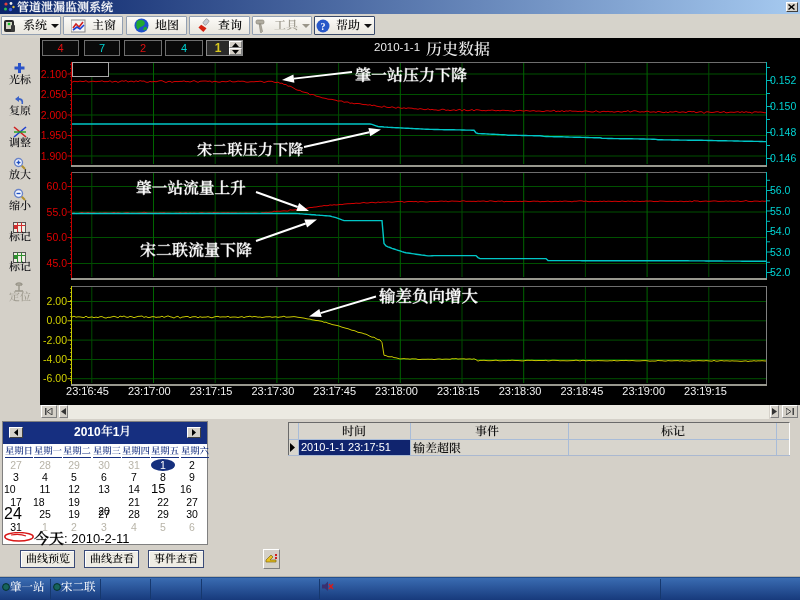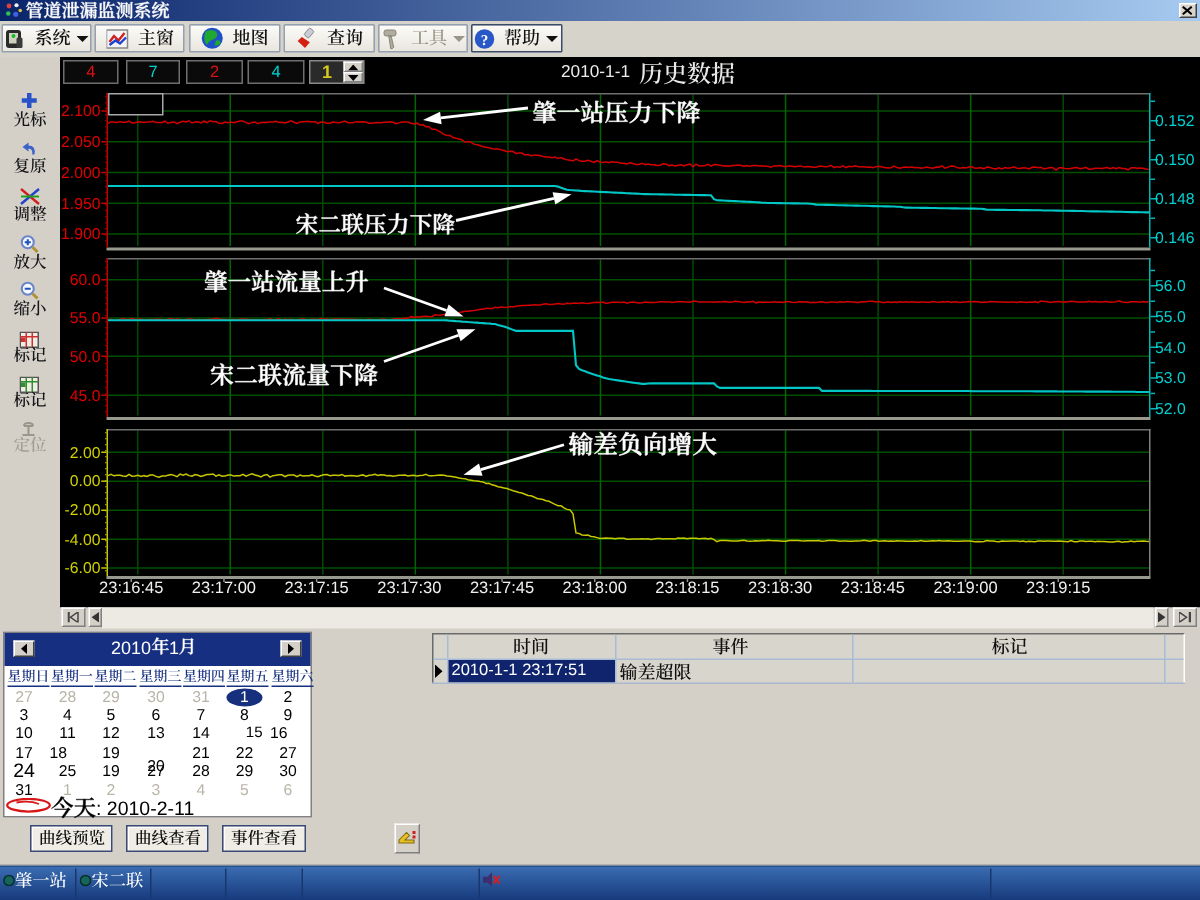--- a/index.html
+++ b/index.html
@@ -610,21 +610,21 @@
 <div class="ab" style="left:9px;top:427px;width:14px;height:11px;background:#d4d0c8;border:1px solid #404040;border-top-color:#fff;border-left-color:#fff;display:flex;align-items:center;justify-content:center">
       <svg width="4" height="7">
         <polygon points="4,0 4,7 0,3.5" fill="#000"></polygon>
       </svg>
     </div>
 <div class="ab" style="left:187px;top:427px;width:14px;height:11px;background:#d4d0c8;border:1px solid #404040;border-top-color:#fff;border-left-color:#fff;display:flex;align-items:center;justify-content:center">
       <svg width="4" height="7">
         <polygon points="0,0 0,7 4,3.5" fill="#000"></polygon>
       </svg>
     </div>
-<div class="ab" style="left:74px;top:425px;color:#fff;font-size:12px;font-weight:normal;display:flex">
+<div class="ab" style="left:74px;top:425px;color:#fff;font-size:12px;font-weight:bold;display:flex">
       <span style="line-height:15px">2010</span>
       <svg width="12" height="14" style="overflow:visible;display:block" fill="#ffffff" stroke="#ffffff" stroke-width="6.0">
         <use href="#g5e74" transform="translate(0.00,10.32) scale(0.0480,-0.0480)"></use>
       </svg>
       <span style="line-height:15px">1</span>
       <svg width="12" height="14" style="overflow:visible;display:block" fill="#ffffff" stroke="#ffffff" stroke-width="6.0">
         <use href="#g6708" transform="translate(0.00,10.32) scale(0.0480,-0.0480)"></use>
       </svg>
     </div>
 <div class="ab" style="left:4.8px;top:446px;border-bottom:1px solid #163080;padding-bottom:0px">
@@ -684,35 +684,35 @@
 <div class="ab" style="left:151px;top:458.5px;width:24px;height:12px;background:#16307e;border-radius:50%"></div>
 <div class="ab" style="left:151px;top:458.5px;width:24px;color:#fff;line-height:12px;text-align:center;font-size:10.5px">1</div>
 <div class="ab" style="left:180px;top:458.5px;width:24px;color:#000;line-height:12px;text-align:center;font-size:10.5px">2</div>
 <div class="ab" style="left:4px;top:470.9px;width:24px;color:#000;line-height:12px;text-align:center;font-size:10.5px">3</div>
 <div class="ab" style="left:33px;top:470.9px;width:24px;color:#000;line-height:12px;text-align:center;font-size:10.5px">4</div>
 <div class="ab" style="left:62px;top:470.9px;width:24px;color:#000;line-height:12px;text-align:center;font-size:10.5px">5</div>
 <div class="ab" style="left:92px;top:470.9px;width:24px;color:#000;line-height:12px;text-align:center;font-size:10.5px">6</div>
 <div class="ab" style="left:122px;top:470.9px;width:24px;color:#000;line-height:12px;text-align:center;font-size:10.5px">7</div>
 <div class="ab" style="left:151px;top:470.9px;width:24px;color:#000;line-height:12px;text-align:center;font-size:10.5px">8</div>
 <div class="ab" style="left:180px;top:470.9px;width:24px;color:#000;line-height:12px;text-align:center;font-size:10.5px">9</div>
-<div class="ab" style="left:4px;top:483.3px;width:24px;color:#000;line-height:12px;text-align:center;font-size:10.5px">10</div>
+<div class="ab" style="left:4px;top:483.3px;width:24px;color:#000;line-height:12px;font-size:10.5px">10</div>
 <div class="ab" style="left:33px;top:483.3px;width:24px;color:#000;line-height:12px;text-align:center;font-size:10.5px">11</div>
 <div class="ab" style="left:62px;top:483.3px;width:24px;color:#000;line-height:12px;text-align:center;font-size:10.5px">12</div>
 <div class="ab" style="left:92px;top:483.3px;width:24px;color:#000;line-height:12px;text-align:center;font-size:10.5px">13</div>
 <div class="ab" style="left:122px;top:483.3px;width:24px;color:#000;line-height:12px;text-align:center;font-size:10.5px">14</div>
-<div class="ab" style="left:151px;top:483.3px;width:24px;color:#000;line-height:12px;text-align:right;font-size:10px">15</div>
+<div class="ab" style="left:151px;top:483.3px;width:24px;color:#000;line-height:12px;text-align:left;font-size:13px">15</div>
 <div class="ab" style="left:180px;top:483.3px;width:24px;color:#000;line-height:12px;font-size:10.5px">16</div>
 <div class="ab" style="left:4px;top:495.7px;width:24px;color:#000;line-height:12px;text-align:center;font-size:10.5px">17</div>
 <div class="ab" style="left:33px;top:495.7px;width:24px;color:#000;line-height:12px;text-align:left;font-size:10.5px">18</div>
 <div class="ab" style="left:62px;top:495.7px;width:24px;color:#000;line-height:12px;text-align:center;font-size:10.5px">19</div>
 <div class="ab" style="left:92px;top:505px;width:24px;color:#000;line-height:12px;text-align:center;font-size:10.5px">20</div>
 <div class="ab" style="left:122px;top:495.7px;width:24px;color:#000;line-height:12px;text-align:center;font-size:10.5px">21</div>
 <div class="ab" style="left:151px;top:495.7px;width:24px;color:#000;line-height:12px;text-align:center;font-size:10.5px">22</div>
 <div class="ab" style="left:180px;top:495.7px;width:24px;color:#000;line-height:12px;text-align:center;font-size:10.5px">27</div>
-<div class="ab" style="left:4px;top:508.1px;width:24px;color:#000;line-height:12px;text-align:center;font-size:13px">24</div>
+<div class="ab" style="left:4px;top:508.1px;width:24px;color:#000;line-height:12px;text-align:left;font-size:16px">24</div>
 <div class="ab" style="left:33px;top:508.1px;width:24px;color:#000;line-height:12px;text-align:center;font-size:10.5px">25</div>
 <div class="ab" style="left:62px;top:508.1px;width:24px;color:#000;line-height:12px;text-align:center;font-size:10.5px">19</div>
 <div class="ab" style="left:92px;top:508.1px;width:24px;color:#000;line-height:12px;text-align:center;font-size:10.5px">27</div>
 <div class="ab" style="left:122px;top:508.1px;width:24px;color:#000;line-height:12px;text-align:center;font-size:10.5px">28</div>
 <div class="ab" style="left:151px;top:508.1px;width:24px;color:#000;line-height:12px;text-align:center;font-size:10.5px">29</div>
 <div class="ab" style="left:180px;top:508.1px;width:24px;color:#000;line-height:12px;text-align:center;font-size:10.5px">30</div>
 <div class="ab" style="left:4px;top:520.5px;width:24px;color:#000;line-height:12px;text-align:center;font-size:10.5px">31</div>
 <div class="ab" style="left:33px;top:520.5px;width:24px;color:#b8b4a8;line-height:12px;text-align:center;font-size:10.5px">1</div>
 <div class="ab" style="left:62px;top:520.5px;width:24px;color:#b8b4a8;line-height:12px;text-align:center;font-size:10.5px">2</div>
 <div class="ab" style="left:92px;top:520.5px;width:24px;color:#b8b4a8;line-height:12px;text-align:center;font-size:10.5px">3</div>

